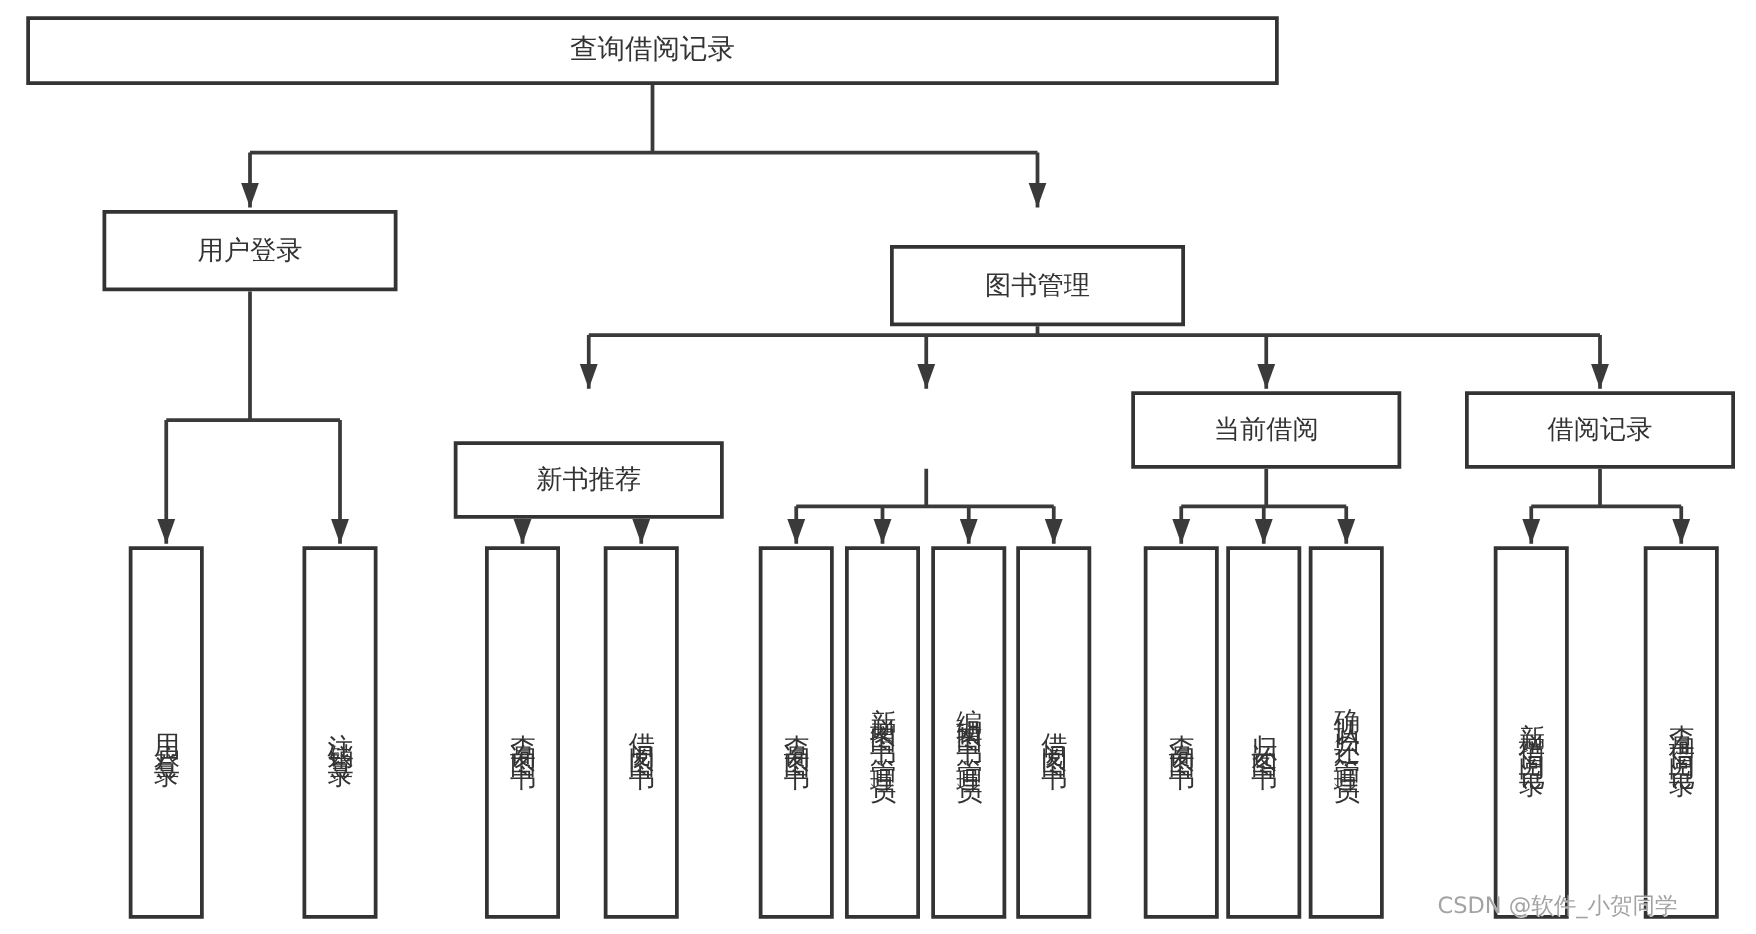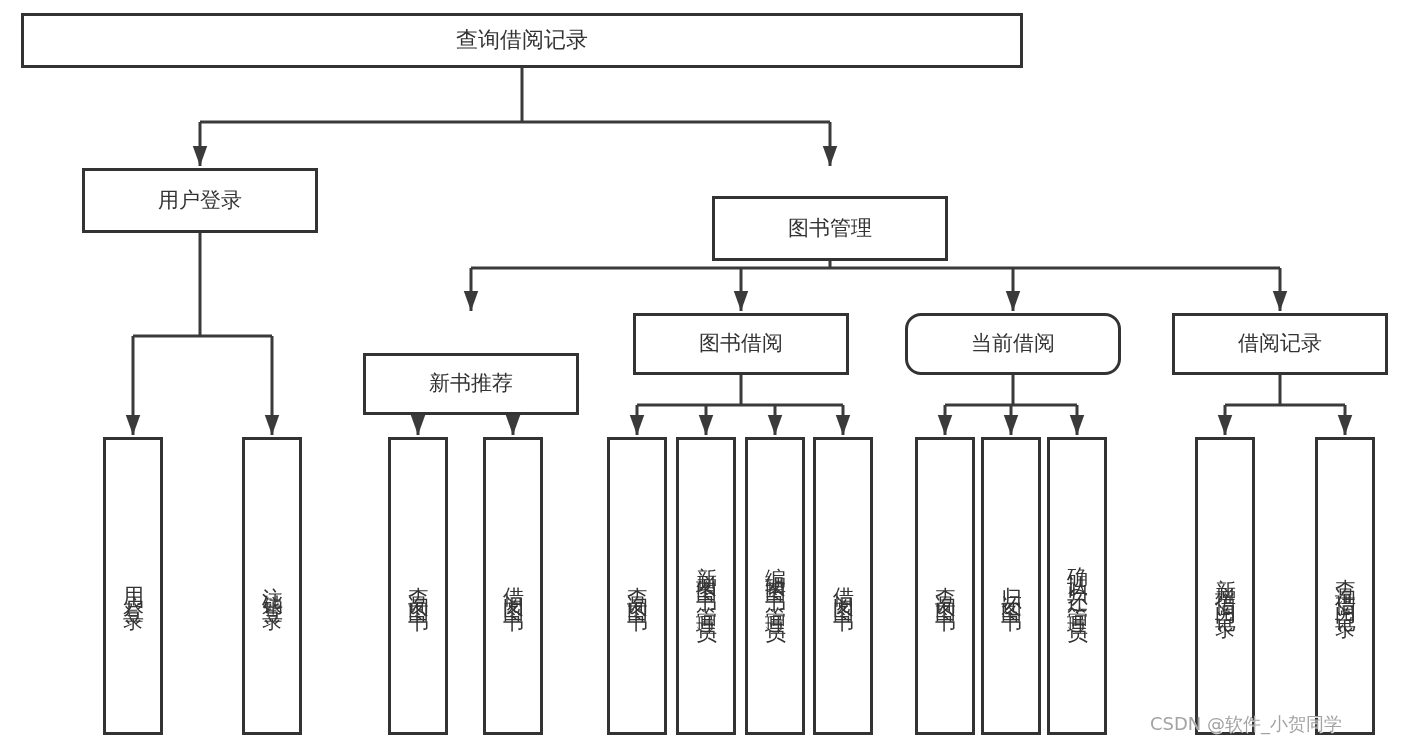--- a/index.html
+++ b/index.html
@@ -117,22 +117,21 @@
       <line x1="1345" y1="405" x2="1345" y2="435" marker-end="url(#arrow)"></line>
     </g>
   </svg>
 
   <div class="node root" style="left:21px; top:13px; width:1002px; height:55px;">查询借阅记录</div>
 
   <div class="node" style="left:82px; top:168px; width:236px; height:65px;">用户登录</div>
   <div class="node" style="left:712px; top:168px; width:236px; height:65px;margin-top:28px;">图书管理</div>
 
   <div class="node" style="left:363px; top:313px; width:216px; height:62px;margin-top:40px;">新书推荐</div>
-  <div class="node" style="left:633px; top:313px; width:216px; height:62px;">图书借阅</div>
-  <div class="node" style="left:905px; top:313px; width:216px; height:62px;border-radius:16px;">当前借阅</div>
+  <div class="node" style="left:905px; top:313px; width:216px; height:62px;">当前借阅</div>
   <div class="node" style="left:1172px; top:313px; width:216px; height:62px;">借阅记录</div>
 
   <div class="node vbox" style="left:103px; top:437px; width:60px; height:298px;">用户登录</div>
   <div class="node vbox" style="left:242px; top:437px; width:60px; height:298px;">注销登录</div>
 
   <div class="node vbox" style="left:388px; top:437px; width:60px; height:298px;">查询图书</div>
   <div class="node vbox" style="left:483px; top:437px; width:60px; height:298px;">借阅图书</div>
 
   <div class="node vbox" style="left:607px; top:437px; width:60px; height:298px;">查询图书</div>
   <div class="node vbox" style="left:676px; top:437px; width:60px; height:298px;">新增图书（管理员）</div>

